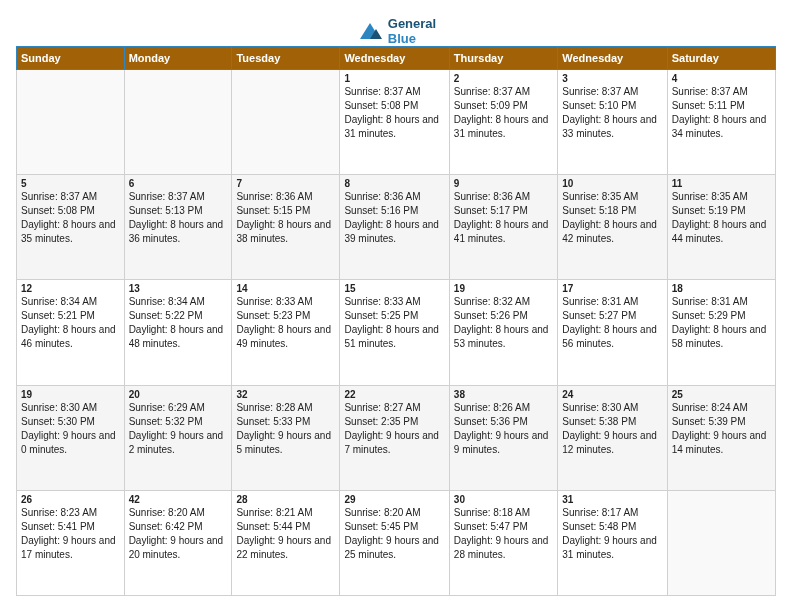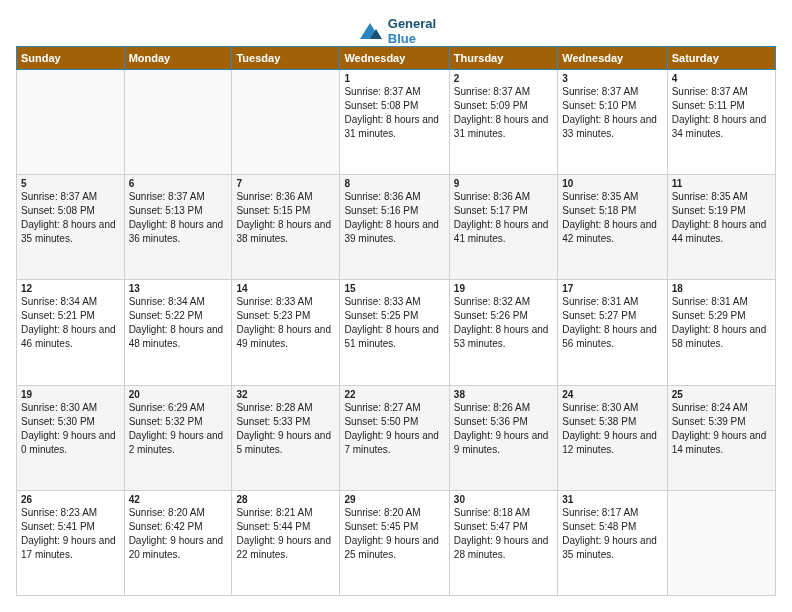--- a/index.html
+++ b/index.html
@@ -298,21 +298,21 @@
             <div class="day-info">
               <div>Sunrise: 8:28 AM</div>
               <div>Sunset: 5:33 PM</div>
               <div>Daylight: 9 hours and 5 minutes.</div>
             </div>
           </td>
           <td>
             <div class="day-number">22</div>
             <div class="day-info">
               <div>Sunrise: 8:27 AM</div>
-              <div>Sunset: 5:50 PM</div>
+              <div>Sunset: 2:35 PM</div>
               <div>Daylight: 9 hours and 7 minutes.</div>
             </div>
           </td>
           <td>
             <div class="day-number">38</div>
             <div class="day-info">
               <div>Sunrise: 8:26 AM</div>
               <div>Sunset: 5:36 PM</div>
               <div>Daylight: 9 hours and 9 minutes.</div>
             </div>
@@ -373,20 +373,20 @@
               <div>Sunrise: 8:18 AM</div>
               <div>Sunset: 5:47 PM</div>
               <div>Daylight: 9 hours and 28 minutes.</div>
             </div>
           </td>
           <td>
             <div class="day-number">31</div>
             <div class="day-info">
               <div>Sunrise: 8:17 AM</div>
               <div>Sunset: 5:48 PM</div>
-              <div>Daylight: 9 hours and 35 minutes.</div>
+              <div>Daylight: 9 hours and 31 minutes.</div>
             </div>
           </td>
           <td class="empty-cell"></td>
         </tr>
       </tbody>
   </table>
 </div>
 
 </body></html>

